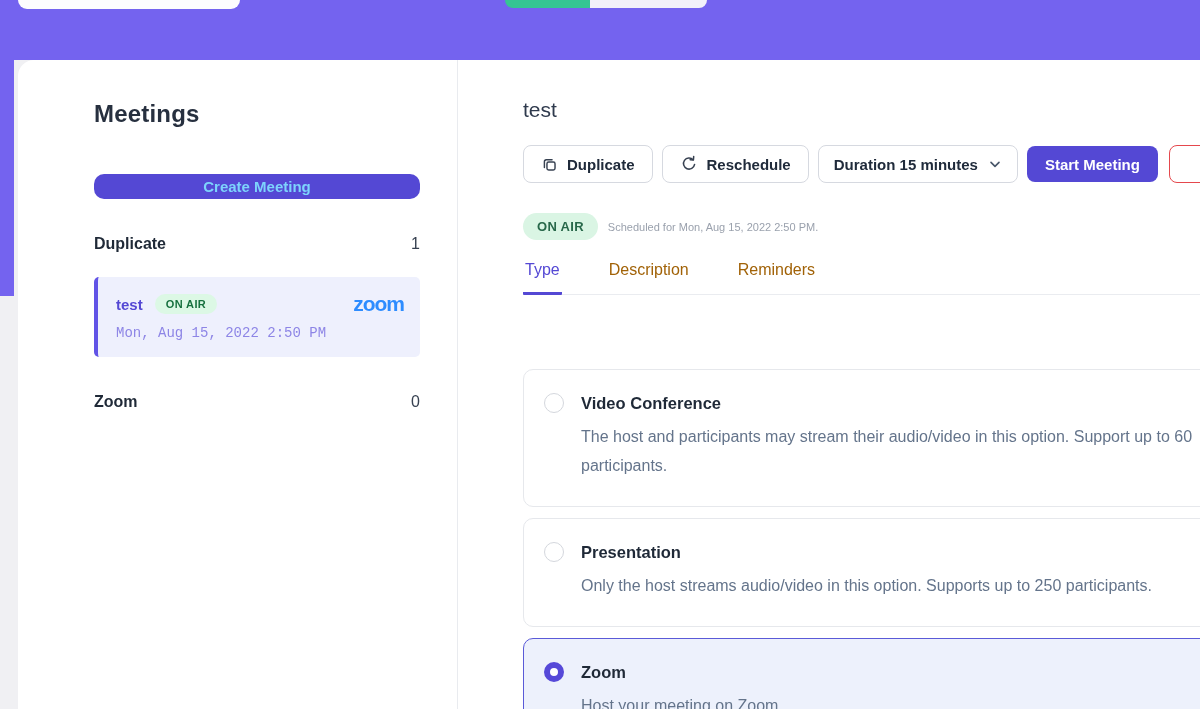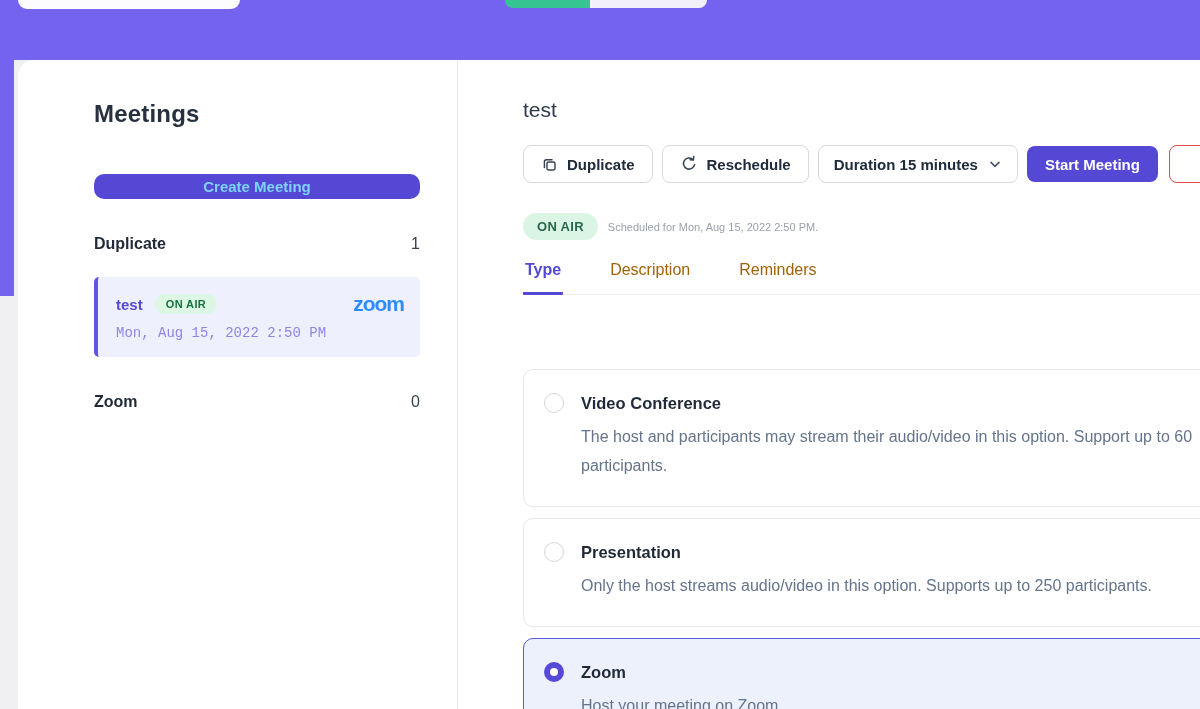--- a/index.html
+++ b/index.html
@@ -84,21 +84,21 @@
     background:var(--onair-bg);color:var(--onair-text);font-size:13px;font-weight:700;
     letter-spacing:.3px;padding:6px 14px;border-radius:14px;
   }
   .scheduled-text{font-size:11px;color:#9aa1ad;}
 
   .tabs{display:flex;gap:45px;margin-top:21px;border-bottom:1px solid #eaecf0;}
   .tab{
     font-size:16px;color:#a16207;font-weight:500;padding:0 2px 13px 2px;cursor:pointer;
     border-bottom:3px solid transparent;margin-bottom:-1px;border-radius:1px;
   }
-  .tab.active{color:var(--accent);font-weight:700;border-bottom-color:var(--accent);}
+  .tab.active{color:var(--accent);font-weight:400;border-bottom-color:var(--accent);}
 
   
   .options{margin-top:74px;display:flex;flex-direction:column;gap:11px;width:calc(100% + 30px);}
   .option-card{
     border:1px solid #e6e8ec;border-radius:10px;background:#fff;
     padding:22px 20px 26px 20px;display:flex;gap:17px;cursor:pointer;
   }
   .option-card.selected{background:var(--selected-card-bg);border-color:var(--selected-card-border);}
   .radio{
     width:20px;height:20px;border-radius:50%;background:#fff;border:1.5px solid #d4d7dd;

